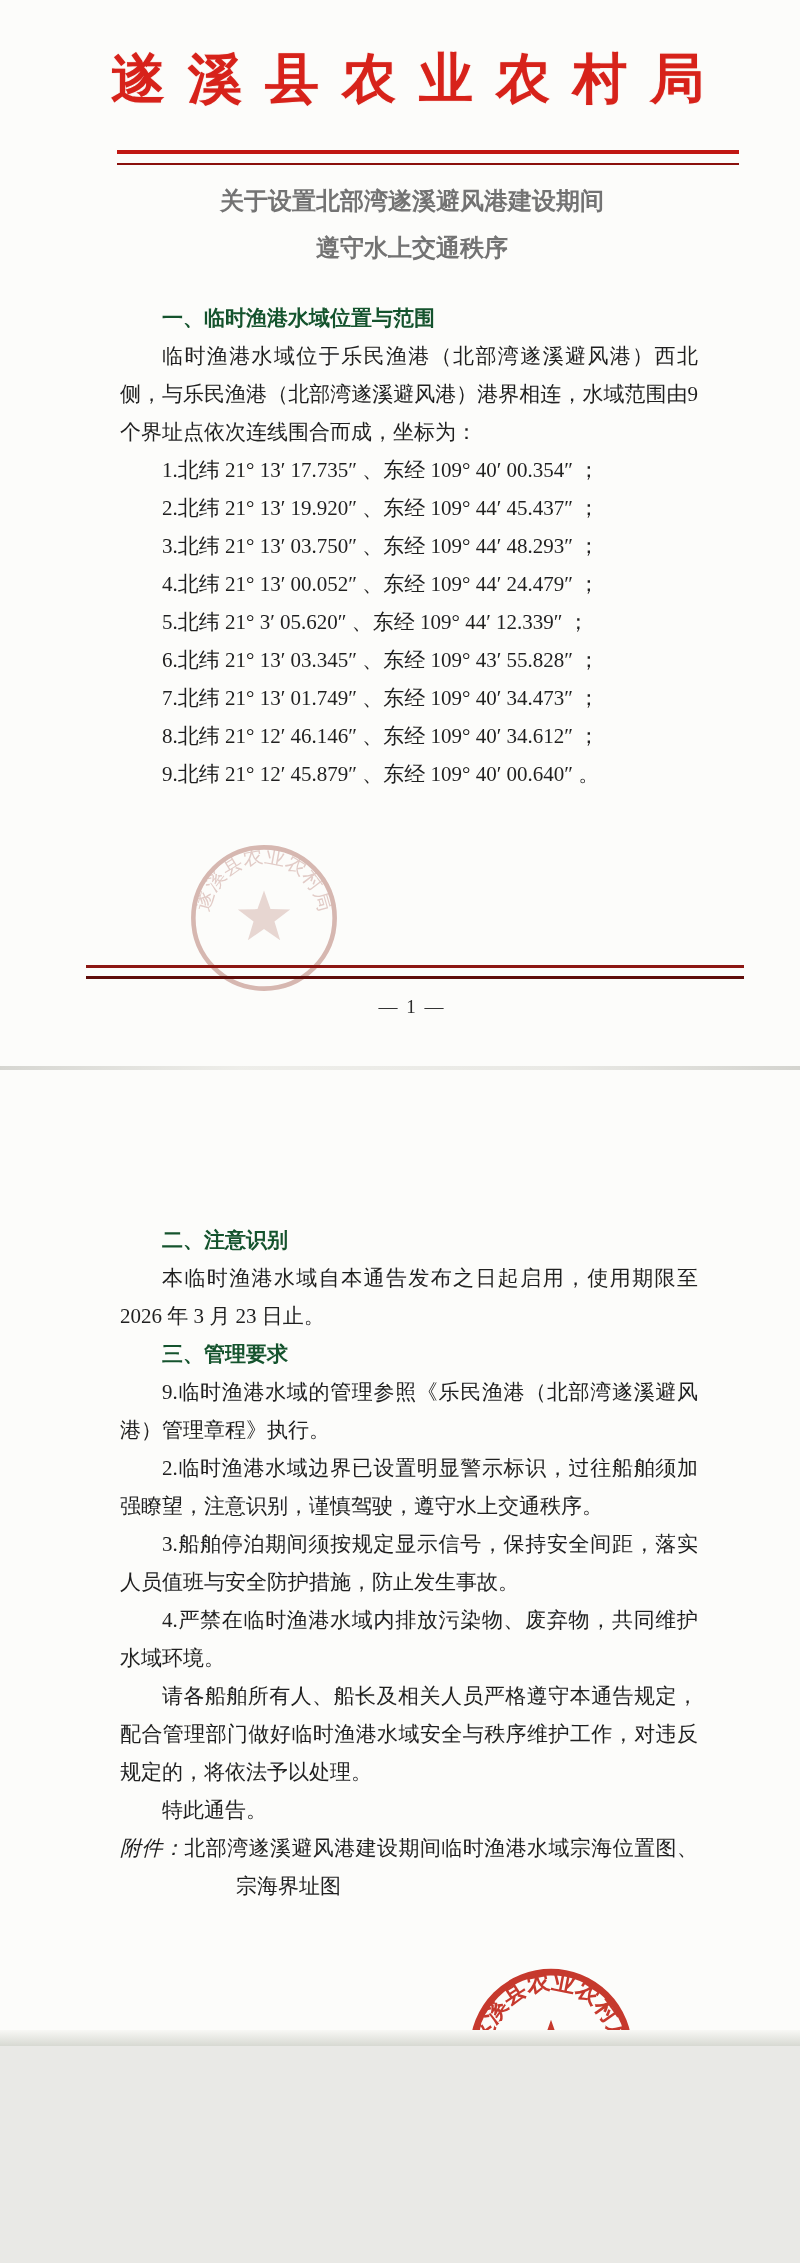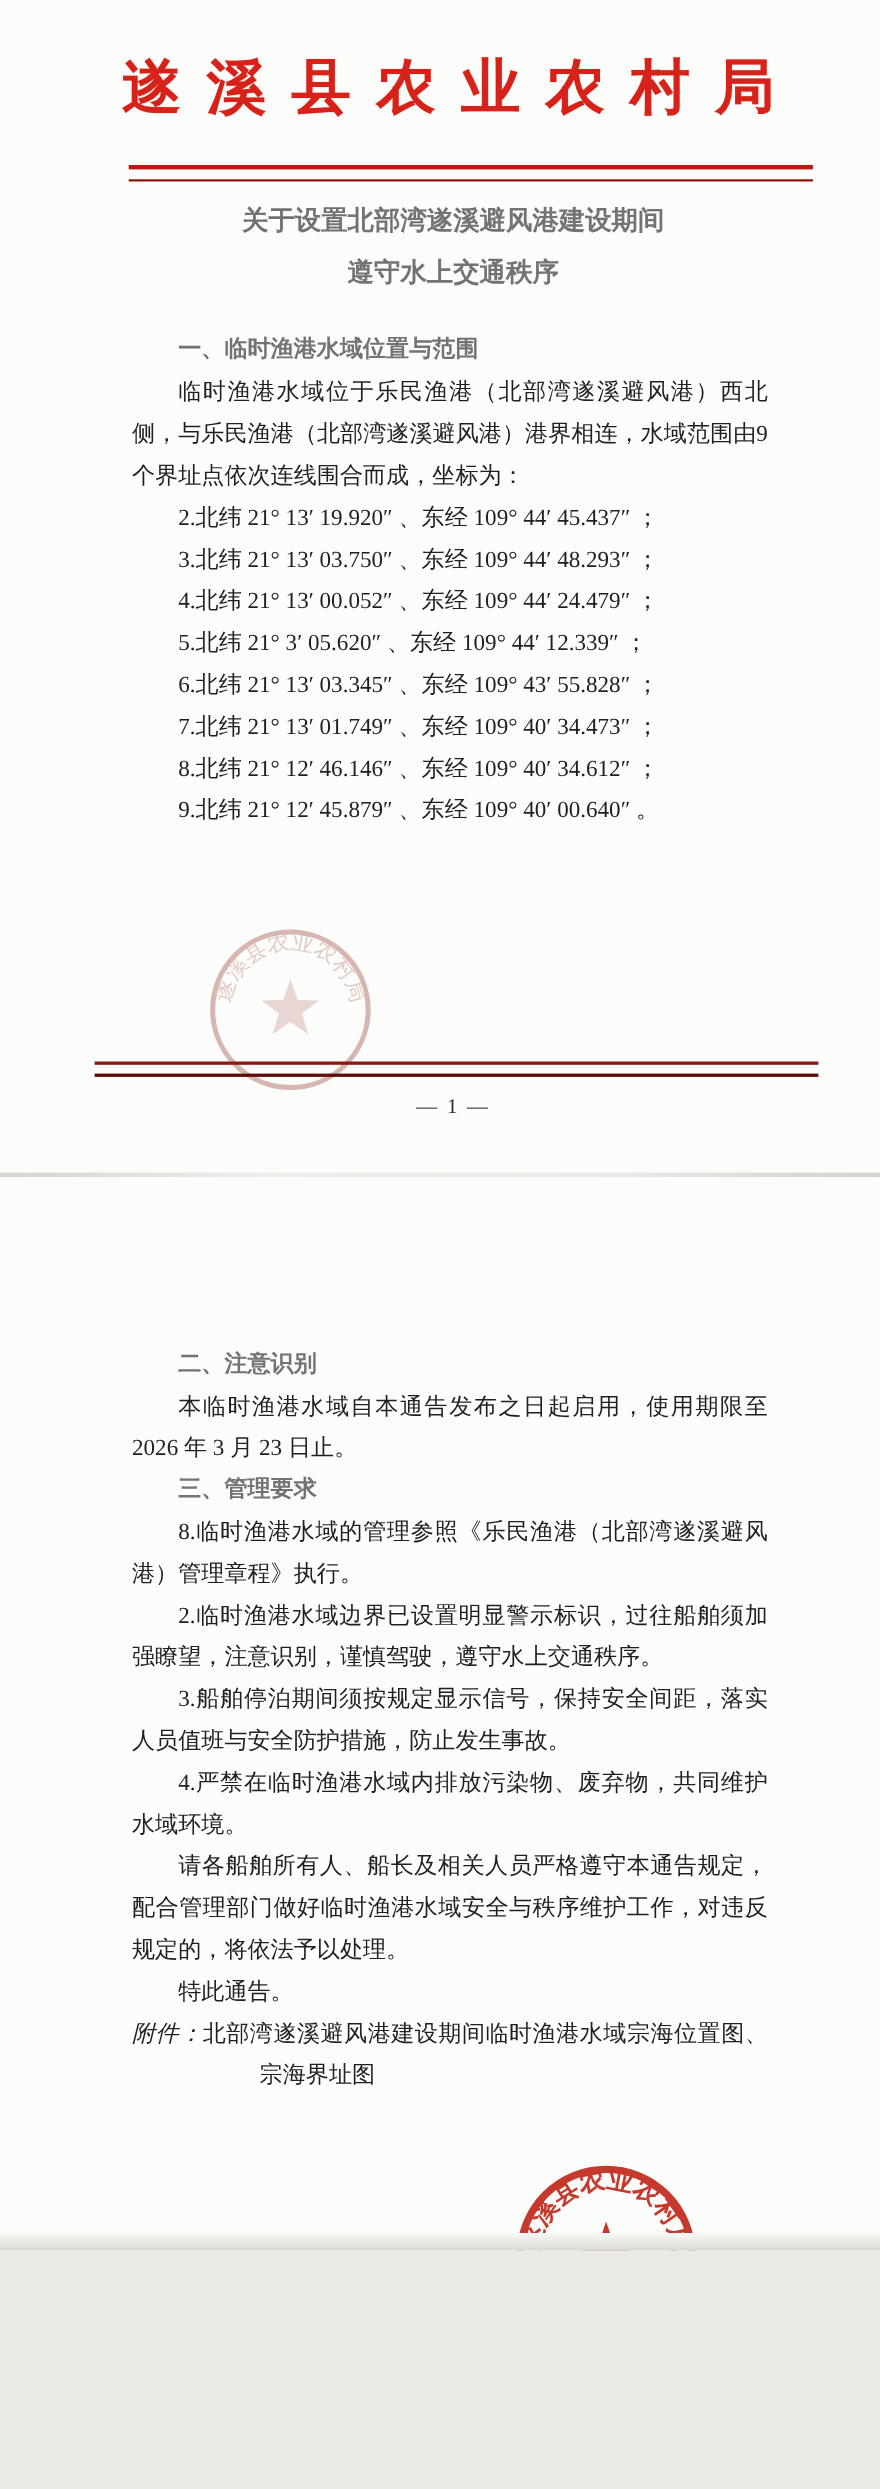--- a/index.html
+++ b/index.html
@@ -32,21 +32,21 @@
     position:absolute; left:120px; width:578px;
     font-size:21px; line-height:38px; text-align:justify;
     color:#1f1f1f;
   }
   .body1 { top:299px; }
   .body2 { top:1221px; }
   .body p { margin:0; text-indent:2em; }
   .heading {
     font-weight:700;
     font-family:"Liberation Sans","DejaVu Sans",sans-serif;
-    color:#737373;
+    color:#14532d;
   }
   .attachment { margin-top:48px; padding-left:116px; text-indent:-116px !important; }
   .attachment .att-label { white-space:pre;font-style:italic; }
   
   .rule-bottom {
     position:absolute; top:965px; left:86px; width:658px; height:8px;
     border-top:3px solid #8c1713; border-bottom:3px solid #5f0d0a;
   }
   .pagenum {
     position:absolute; left:0; width:100%; text-align:center;
@@ -82,20 +82,21 @@
   <div class="rule-top"></div>
 
   <div class="doc-title">
     <div>关于设置北部湾遂溪避风港建设期间</div>
     <div>遵守水上交通秩序</div>
   </div>
 
   <div class="body body1">
     <p class="heading">一、临时渔港水域位置与范围</p>
     <p>临时渔港水域位于乐民渔港（北部湾遂溪避风港）西北侧，与乐民渔港（北部湾遂溪避风港）港界相连，水域范围由9个界址点依次连线围合而成，坐标为：</p>
+    <p class="coord">1.北纬 21° 13′ 17.735″ 、东经 109° 40′ 00.354″ ；</p>
     <p class="coord">2.北纬 21° 13′ 19.920″ 、东经 109° 44′ 45.437″ ；</p>
     <p class="coord">3.北纬 21° 13′ 03.750″ 、东经 109° 44′ 48.293″ ；</p>
     <p class="coord">4.北纬 21° 13′ 00.052″ 、东经 109° 44′ 24.479″ ；</p>
     <p class="coord">5.北纬 21° 3′ 05.620″ 、东经 109° 44′ 12.339″ ；</p>
     <p class="coord">6.北纬 21° 13′ 03.345″ 、东经 109° 43′ 55.828″ ；</p>
     <p class="coord">7.北纬 21° 13′ 01.749″ 、东经 109° 40′ 34.473″ ；</p>
     <p class="coord">8.北纬 21° 12′ 46.146″ 、东经 109° 40′ 34.612″ ；</p>
     <p class="coord">9.北纬 21° 12′ 45.879″ 、东经 109° 40′ 00.640″ 。</p>
   </div>
 
@@ -112,21 +113,21 @@
 
   <div class="rule-bottom"></div>
   <div class="pagenum pn1">— 1 —</div>
 
   <div class="page-divider"></div>
 
   <div class="body body2">
     <p class="heading">二、注意识别</p>
     <p>本临时渔港水域自本通告发布之日起启用，使用期限至 2026 年 3 月 23 日止。</p>
     <p class="heading">三、管理要求</p>
-    <p>8.临时渔港水域的管理参照《乐民渔港（北部湾遂溪避风港）管理章程》执行。</p>
+    <p>9.临时渔港水域的管理参照《乐民渔港（北部湾遂溪避风港）管理章程》执行。</p>
     <p>2.临时渔港水域边界已设置明显警示标识，过往船舶须加强瞭望，注意识别，谨慎驾驶，遵守水上交通秩序。</p>
     <p>3.船舶停泊期间须按规定显示信号，保持安全间距，落实人员值班与安全防护措施，防止发生事故。</p>
     <p>4.严禁在临时渔港水域内排放污染物、废弃物，共同维护水域环境。</p>
     <p>请各船舶所有人、船长及相关人员严格遵守本通告规定，配合管理部门做好临时渔港水域安全与秩序维护工作，对违反规定的，将依法予以处理。</p>
     <p>特此通告。</p>
     <p class="attachment"><span class="att-label">附件：</span><span>北部湾遂溪避风港建设期间临时渔港水域宗海位置图、宗海界址图</span></p>
   </div>
 
   <div class="sign-block">
     <div>遂溪县农业农村局</div>

